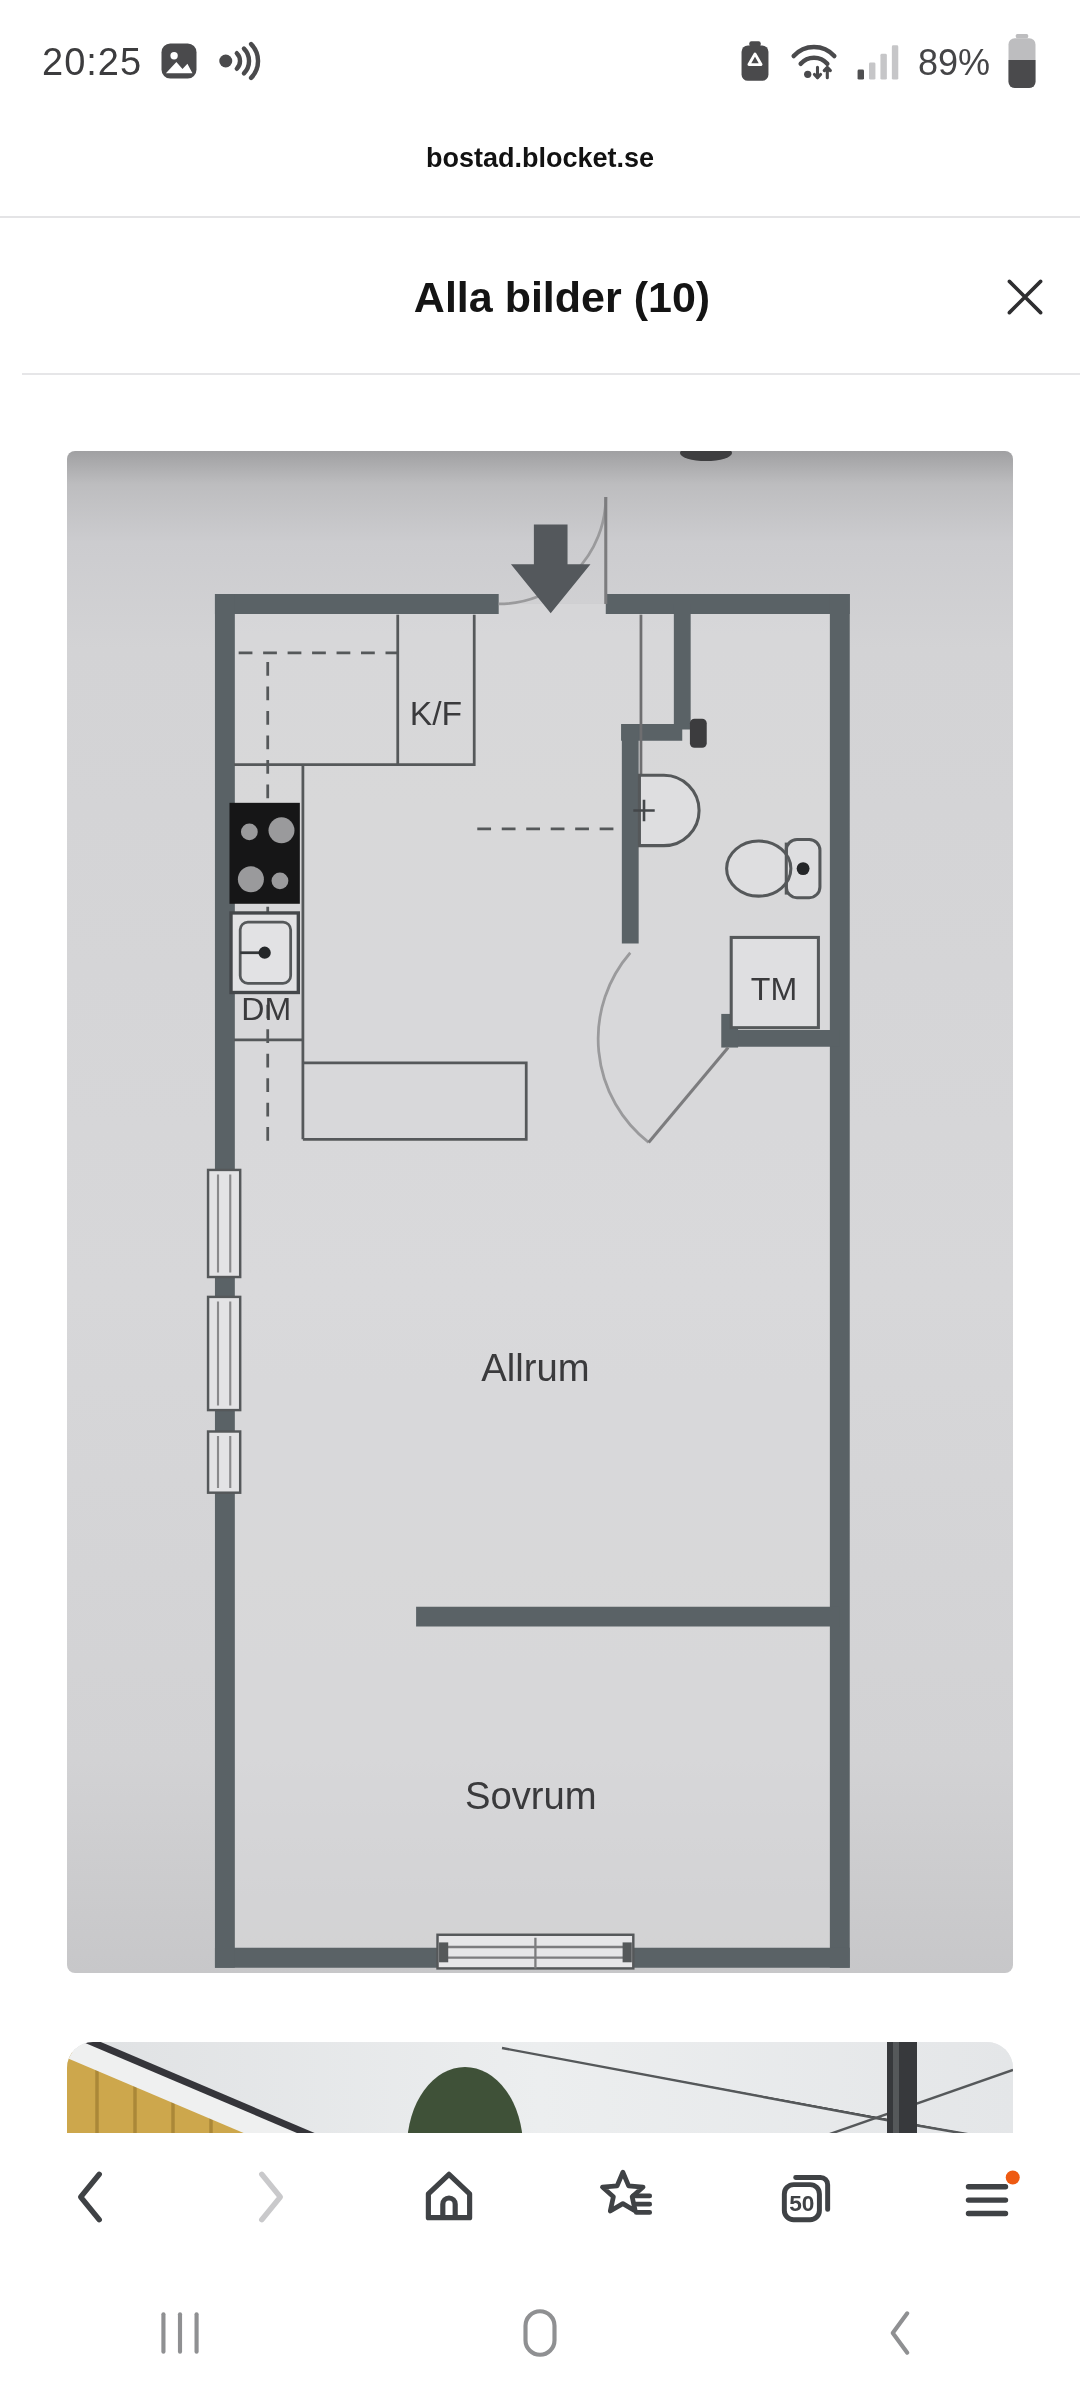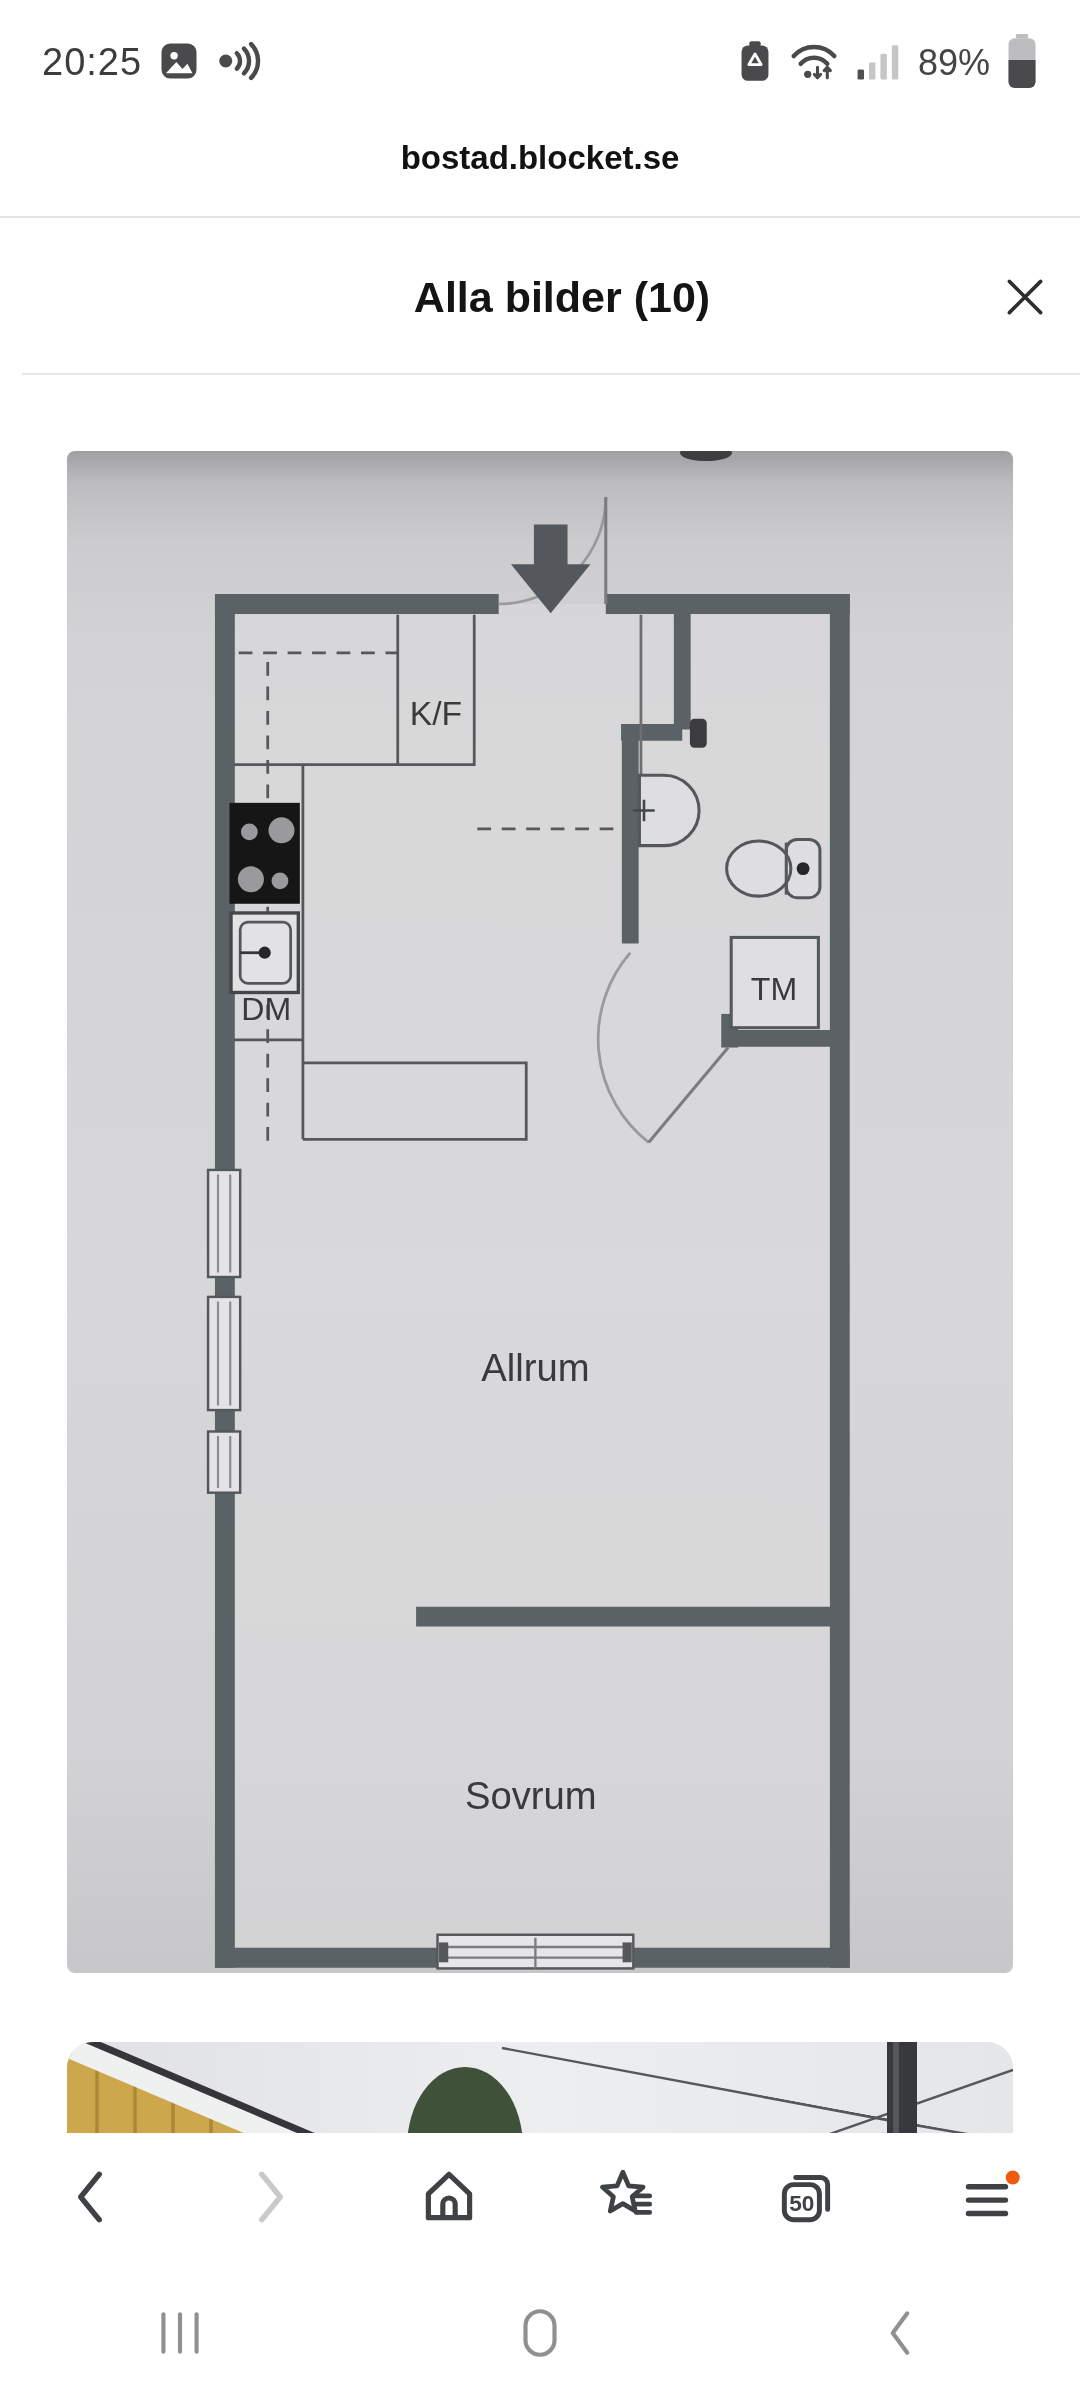--- a/index.html
+++ b/index.html
@@ -7,21 +7,21 @@
   .abs{position:absolute;}
   
   #status-bar{top:0;left:0;width:1080px;height:100px;display:flex;align-items:center;
     justify-content:space-between;padding:0 42px;box-sizing:border-box;}
   .sb-left,.sb-right{display:flex;align-items:center;gap:16px;margin-top:25px;}
   .sb-time{font-size:38px;color:#3c3c3e;letter-spacing:1px;}
   .sb-pct{font-size:36px;color:#454547;}
   
   #url-bar{top:100px;left:0;width:1080px;height:118px;background:#fff;display:flex;
     align-items:center;border-bottom:2px solid #e4e4e6;box-sizing:border-box;}
-  .url-text{position:absolute;left:0;width:1080px;text-align:center;font-size:33px;
+  .url-text{position:absolute;left:0;width:1080px;text-align:center;font-size:27px;
     font-weight:bold;color:#121212;}
   
   #gallery-header{top:220px;left:0;width:1080px;height:155px;background:#fff;
     border-bottom:2px solid #e6e6e8;box-sizing:border-box;margin-left:22px;}
   .gh-title{position:absolute;left:0;top:0;width:1080px;height:155px;display:flex;
     align-items:center;justify-content:center;font-size:43px;font-weight:bold;color:#141414;}
   .gh-close{position:absolute;right:52px;top:52px;}
   
   #plan-card{left:67px;top:451px;width:946px;height:1522px;border-radius:8px;overflow:hidden;
     background:linear-gradient(180deg,#a0a0a2 0%,#bdbdbf 2.2%,#cccccf 6%,#d3d3d5 13%,

